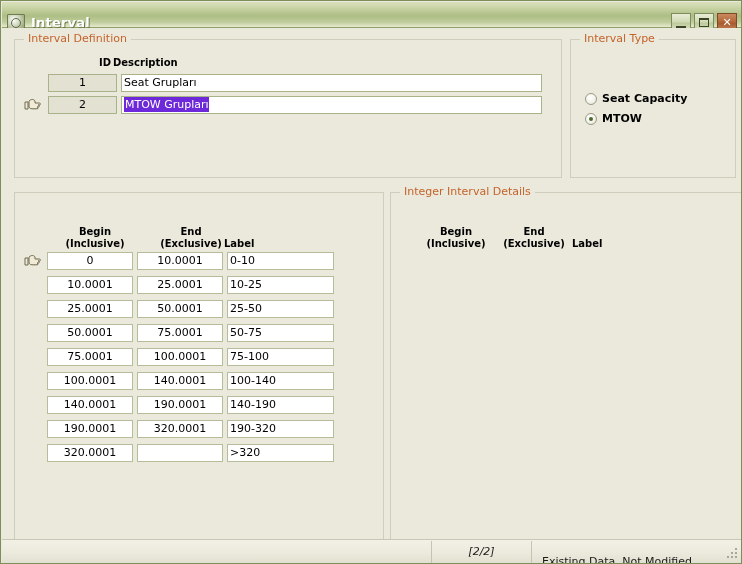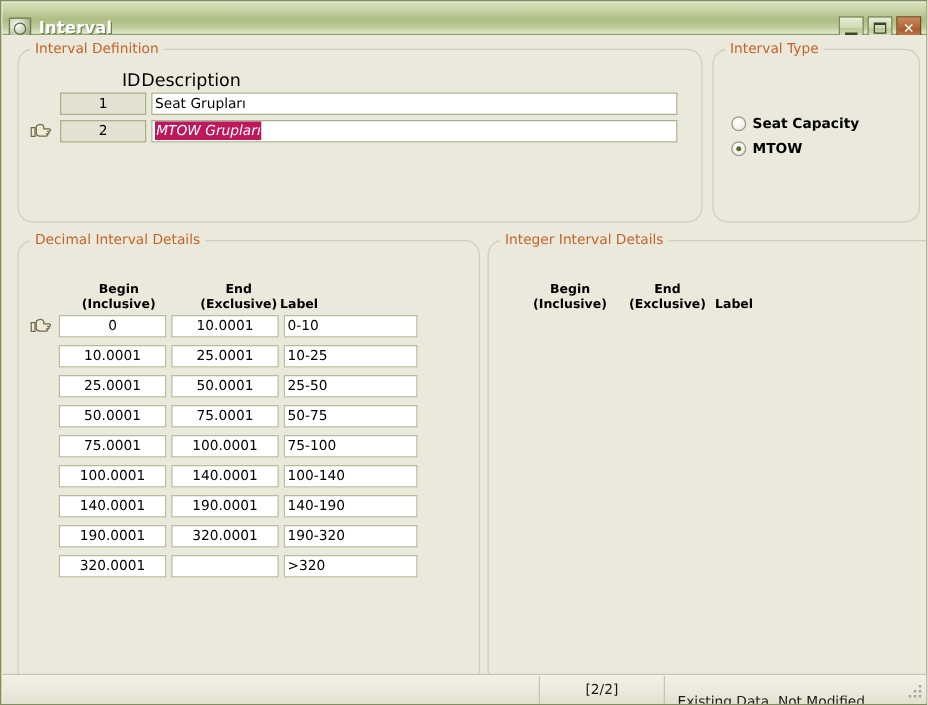--- a/index.html
+++ b/index.html
@@ -109,21 +109,21 @@
     left: 1px; top: 27px;
     width: 740px; height: 535px;
     background: #ebe9dc;
   }
 
   
   .groupbox {
     position: absolute;
     box-sizing: border-box;
     border: 1px solid #cfcdbc;
-    border-radius: 12px;
+    border-radius: 0;
     background: transparent;
     padding-left: 32px;
   }
   .groupbox > .gb-title {
     position: absolute;
     top: -8px;
     left: 9px;
     padding: 0 4px;
     background: #ebe9dc;
     color: #c4632a;
@@ -132,22 +132,22 @@
   }
 
   #gb-interval-definition { left: 10px;  top: 11px;  width: 548px; height: 139px; }
   #gb-interval-type       { left: 566px; top: 11px;  width: 166px; height: 139px; }
   #gb-decimal-details     { left: 10px;  top: 164px; width: 370px; height: 356px; }
   #gb-integer-details     { left: 386px; top: 164px; width: 410px; height: 356px; }
 
   
   .hdr-row {
     position: absolute;
-    font-weight: normal;
-    font-size: 14px;
+    font-weight: bold;
+    font-size: 10px;
     color: #000;
   }
   #hdr-id    { left: 60px;  top: 17px; width: 60px; text-align: center; }
   #hdr-desc  { left: 98px;  top: 17px; }
 
   .def-row {
     position: absolute;
     left: 6px;
     height: 19px;
     display: flex;
@@ -183,24 +183,23 @@
     font-size: 11px;
     line-height: 16px;
     text-align: left;
     padding-left: 2px;
     color: #000;
     margin-left: 4px;
     overflow: hidden;
     white-space: nowrap;
   }
   .cell-desc .sel {
-    background: #be185d;
+    background: #6d28d9;
     color: #ffffff;
     padding: 1px 0 1px 1px;
-    font-style: italic;
   }
 
   
   .radio-row {
     position: absolute;
     left: 14px;
     display: flex;
     align-items: center;
     font-size: 11px;
     color: #000;
@@ -295,21 +294,21 @@
     height: 22px;
     box-sizing: border-box;
     display: flex;
     align-items: center;
     justify-content: center;
     font-size: 11px;
     color: #1a1a1a;
     white-space: nowrap;
   }
   #sb-left   { width: 430px; border-right: 1px solid #c5c3b2; }
-  #sb-count  { width: 100px; border-right: 1px solid #c5c3b2; }
+  #sb-count  { width: 100px; border-right: 1px solid #c5c3b2; font-style: italic; }
   #sb-status { flex: 1 1 auto; justify-content: flex-start; padding-left: 10px; margin-top: 20px; }
   .sb-grip {
     position: absolute;
     right: 3px; bottom: 3px;
     width: 12px; height: 12px;
   }
   .sb-grip i {
     position: absolute;
     width: 2px; height: 2px;
     background: #aaa79a;
@@ -372,21 +371,20 @@
         <span class="radio-mark"></span>
         <span>Seat Capacity</span>
       </div>
       <div class="radio-row" id="radio-1">
         <span class="radio-mark checked"></span>
         <span>MTOW</span>
       </div>
     </fieldset>
 
     <fieldset class="groupbox" id="gb-decimal-details">
-      <legend class="gb-title">Decimal Interval Details</legend>
 
       <div class="det-head" id="dec-h-begin">
         <span>Begin</span><br>
         <span>(Inclusive)</span>
       </div>
       <div class="det-head" id="dec-h-end">
         <span>End</span><br>
         <span>(Exclusive)</span>
       </div>
       <div class="det-head left" id="dec-h-label">Label</div>

